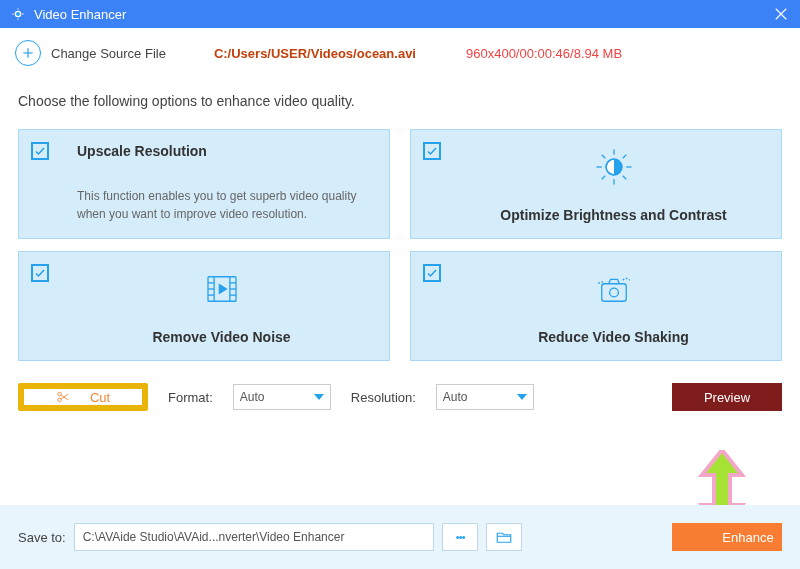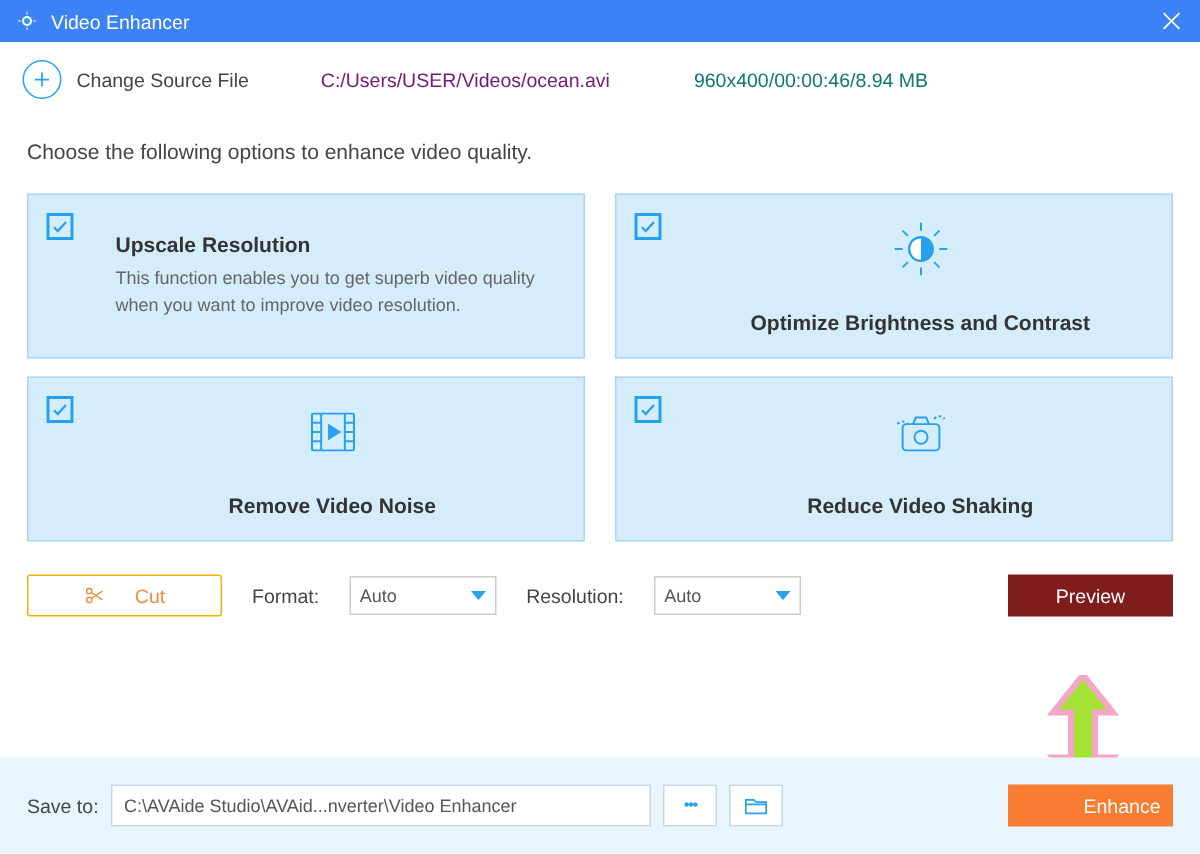--- a/index.html
+++ b/index.html
@@ -9,40 +9,40 @@
 .titlebar { height: 28px; background: #3b82f6; display: flex; align-items: center; padding: 0 10px; color: #fff; font-size: 13px; }
 .titlebar .app-icon { width: 16px; height: 16px; margin-right: 8px; }
 .titlebar .close { margin-left: auto; width: 18px; height: 18px; cursor: pointer; }
 .titlebar .close svg { width: 100%; height: 100%; }
 
 
 .sourcebar { height: 50px; display: flex; align-items: center; padding: 0 15px; font-size: 13px; color: #555; }
 .plus-icon { width: 26px; height: 26px; border: 1px solid #26a1ed; border-radius: 50%; display: flex; align-items: center; justify-content: center; color: #26a1ed; margin-right: 10px; cursor: pointer; }
 .plus-icon svg { width: 14px; height: 14px; }
 .change-label { color: #444; margin-right: 48px; }
-.filepath { color: #701a75; margin-right: 56px; }
-.fileinfo { color: #0f766e; }
+.filepath { color: #c2410c; margin-right: 24px; font-weight: bold; }
+.fileinfo { color: #ef4444; margin-left: 26px; }
 
 
 .content { padding: 0 18px; }
 .instruction { font-size: 14px; color: #444; margin: 15px 0 20px; }
 
 .options { display: grid; grid-template-columns: 1fr 1fr; gap: 12px 20px; }
 .option-card { background: #d5ecfa; border: 1px solid #a9d7f4; padding: 15px 15px 15px 50px; position: relative; min-height: 110px; display: flex; flex-direction: column; justify-content: center; align-items: center; }
 .option-card .check { position: absolute; top: 12px; left: 12px; width: 18px; height: 18px; border: 2px solid #26a1ed; display: flex; align-items: center; justify-content: center; cursor: pointer; }
 .option-card .check svg { width: 12px; height: 12px; }
 .option-card h3 { font-size: 14px; font-weight: bold; color: #333; }
 .option-card p { font-size: 12px; color: #666; margin-top: 5px; line-height: 1.5; }
-.option-card.first { align-items: flex-start; justify-content: center; padding: 15px 15px 15px 58px; }
+.option-card.first { align-items: flex-start; justify-content: space-between; padding: 15px 15px 15px 58px; }
 .option-card.first h3 { margin-top: -2px; }
 .option-card .icon-wrap { margin-bottom: 15px; }
 
 
 .controls { display: flex; align-items: center; gap: 20px; margin-top: 22px; padding: 0 0px; }
-.cut-btn { width: 130px; height: 28px; border: 1px solid #eab308; background: #fff; color: #f28a3b; display: flex; align-items: center; justify-content: center; gap: 20px; cursor: pointer; font-size: 13px; border-radius: 2px; }
+.cut-btn { width: 130px; height: 28px; border: 6px solid #eab308; background: #fff; color: #f28a3b; display: flex; align-items: center; justify-content: center; gap: 20px; cursor: pointer; font-size: 13px; border-radius: 2px; }
 .cut-btn svg { width: 14px; height: 14px; }
 .lbl { font-size: 13px; color: #444; }
 .select { width: 98px; height: 26px; border: 1px solid #ccc; display: flex; align-items: center; justify-content: space-between; padding: 0 6px; font-size: 12px; color: #555; cursor: pointer; }
 .select svg { width: 10px; height: 10px; fill: #26a1ed; }
 .preview-btn { margin-left: auto; width: 110px; height: 28px; background: #7f1d1d; color: #fff; border: none; font-size: 13px; cursor: pointer; }
 
 
 .arrow-overlay { position: absolute; left: 697px; top: 450px; width: 50px; height: 80px; pointer-events: none; }
 
 

